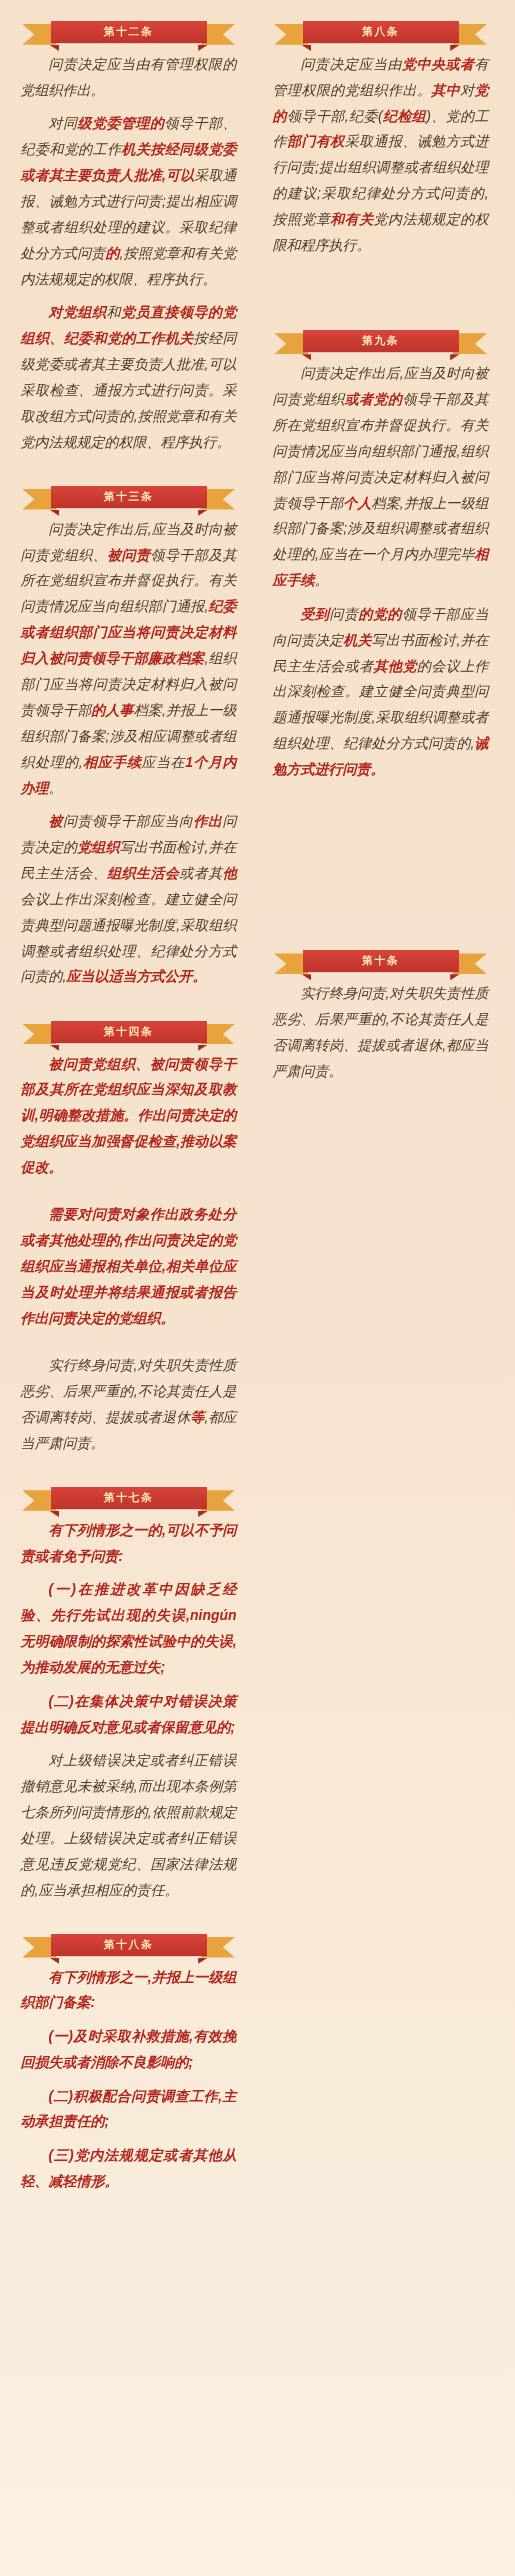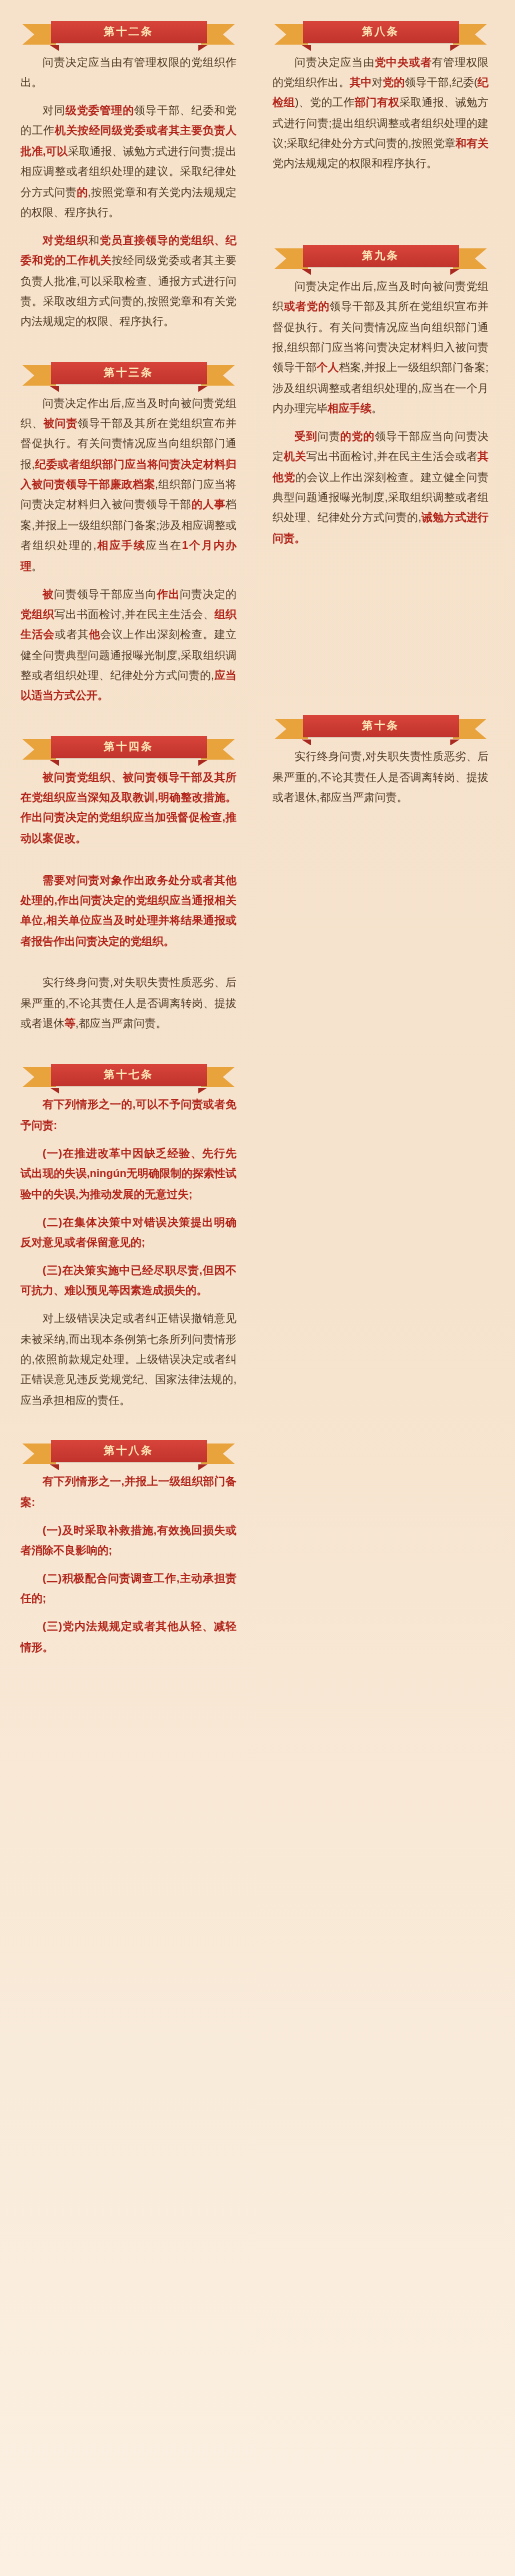--- a/index.html
+++ b/index.html
@@ -71,25 +71,26 @@
     z-index:2;
   }
   .ribbon .fold-l{left:41px;clip-path:polygon(0 0,100% 0,100% 100%);}
   .ribbon .fold-r{right:41px;clip-path:polygon(0 0,100% 0,0 100%);}
 
   .body-block{
     padding:1.7px 12px 12px 12px;
   }
   p.para{
     margin:0 0 7.7px 0;
-    font-size:11px;
+    font-size:14px;
     line-height:1.85;
     text-indent:2em;
     text-align:justify;
     color:#4a3520;
+    font-style:italic;
   }
   .b{font-weight:bold;color:#b2261c;}
   .spacer-xl{height:137px;}
   .spacer-m{height:41px;}
 </style>
 </head>
 <body>
 
 <div class="page">
   <div class="cols">
@@ -138,21 +139,20 @@
           <div class="tail-l"></div>
           <div class="tail-r"></div>
           <div class="fold-l"></div>
           <div class="fold-r"></div>
           <div class="plate">第十七条</div>
         </div>
         <div class="body-block">
           <p class="para"><span class="b">有下列情形之一的,可以不予问责或者免予问责:</span></p>
           <p class="para"><span class="b">(一)在推进改革中因缺乏经验、先行先试出现的失误,ningún无明确限制的探索性试验中的失误,为推动发展的无意过失;</span></p>
           <p class="para"><span class="b">(二)在集体决策中对错误决策提出明确反对意见或者保留意见的;</span></p>
-          <p class="para"><span class="b">(三)在决策实施中已经尽职尽责,但因不可抗力、难以预见等因素造成损失的。</span></p>
           <p class="para"><span>对上级错误决定或者纠正错误撤销意见未被采纳,而出现本条例第七条所列问责情形的,依照前款规定处理。上级错误决定或者纠正错误意见违反党规党纪、国家法律法规的,应当承担相应的责任。</span></p>
         </div>
         <div class="ribbon">
           <div class="tail-l"></div>
           <div class="tail-r"></div>
           <div class="fold-l"></div>
           <div class="fold-r"></div>
           <div class="plate">第十八条</div>
         </div>
         <div class="body-block">

